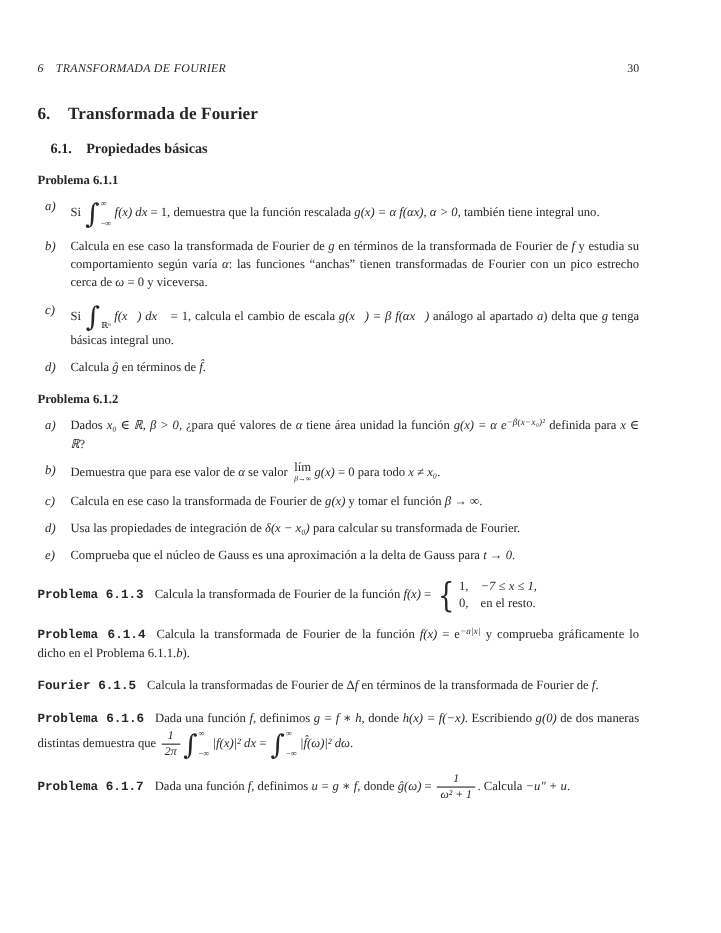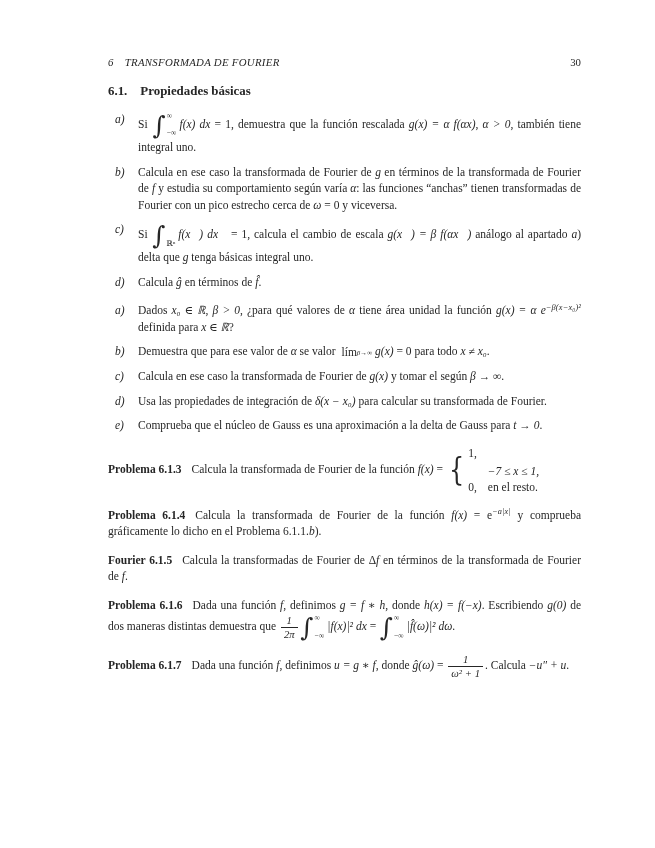--- a/index.html
+++ b/index.html
@@ -6,68 +6,68 @@
   html,body{margin:0;padding:0;background:#ffffff;}
   body{
     width:655px;height:848px;overflow:hidden;
     font-family:"Liberation Serif","DejaVu Serif",serif;
     color:#262626;
     -webkit-font-smoothing:antialiased;
   }
   .page{
     box-sizing:border-box;
     width:655px;height:848px;
-    padding:56px 74px 0 108px;
+    padding:56px 74px 0 34px;
     background:#ffffff;
   }
   
   .pagehead{
     display:flex;justify-content:space-between;align-items:baseline;
     font-size:10.8px;line-height:1.2;
   }
   .ph-left{font-style:italic;letter-spacing:0.3px;}
   .ph-num{margin-right:11px;}
   .ph-right{font-style:normal;}
   
   h1{
     font-size:15.6px;font-weight:bold;margin:25px 0 0 0;line-height:1.25;
     letter-spacing:0.1px;
   }
   h1 .h-num{margin-right:16px;}
   h2{
-    font-size:12.9px;font-weight:bold;margin:14px 0 0 0;line-height:1.25;
+    font-size:12.9px;font-weight:bold;margin:14px 0 0 12px;line-height:1.25;
   }
   h2 .h-num{margin-right:13px;}
   
   #problems{display:block;font-size:11.5px;line-height:1.44;}
   .problem{margin-top:12px;}
   .ptitle{font-weight:bold;}
-  .ptitle.inline{margin-right:10px;}
+  .ptitle.inline{margin-right:10px;font-family:Liberation Mono, monospace;}
   .ppar{margin:12px 0 0 0;text-align:justify;}
   .item{display:flex;margin-top:8px;padding-left:7px;}
   .ilabel{flex:0 0 23px;font-style:italic;}
   .ibody{flex:1;text-align:justify;}
   
-  .mi{font-style:italic;margin-top:18px;}
+  .mi{font-style:italic;}
   .run{font-style:normal;}
   .msup{font-size:0.72em;position:relative;top:-0.5em;font-style:italic;letter-spacing:0.2px;}
   .mint{display:inline-flex;align-items:center;vertical-align:middle;margin:0 3px 0 1px;}
   .iglyph{font-size:25px;line-height:1;font-family:"DejaVu Serif",serif;}
   .ilims{
     display:inline-flex;flex-direction:column;justify-content:space-between;
     height:25px;font-size:7.6px;line-height:1;padding:1px 0 2px 1px;font-style:normal;
   }
   .frac{
     display:inline-flex;flex-direction:column;text-align:center;vertical-align:middle;
     font-size:0.93em;line-height:1.2;margin:0 2px;font-style:italic;
   }
   .fn{border-bottom:0.9px solid currentColor;padding:0 3px;display:block;}
   .fd{padding:0 3px;display:block;}
   .lim{
-    display:inline-flex;flex-direction:row;align-items:center;
+    display:inline-flex;flex-direction:column;align-items:center;
     vertical-align:middle;line-height:1;margin:0 3px;
   }
   .limt{font-style:normal;}
   .limb{font-size:0.6em;font-style:italic;margin-top:1.5px;}
   .cases{display:inline-flex;align-items:center;vertical-align:middle;margin-left:3px;}
   .brace{
     display:inline-block;font-size:24px;line-height:1;transform:scaleY(1.3);
     font-family:"DejaVu Serif",serif;margin-right:4px;font-weight:400;
   }
   .crows{
@@ -83,27 +83,31 @@
 
 <div class="page">
 
   <div class="pagehead">
     <div class="ph-left">
       <span class="ph-num">6</span><span class="ph-title">TRANSFORMADA DE FOURIER</span>
     </div>
     <div class="ph-right">30</div>
   </div>
 
+  <h1>
+    <span class="h-num">6.</span><span>Transformada de Fourier</span>
+  </h1>
 
   <h2>
     <span class="h-num">6.1.</span><span>Propiedades básicas</span>
   </h2>
 
   <main id="problems">
       <article class="problem">
+        <div class="ptitle">Problema 6.1.1</div>
         <div class="item">
           <span class="ilabel">a)</span>
           <span class="ibody"><span class="run">Si </span><span class="mint">
               <span class="iglyph">∫</span>
               <span class="ilims">
                 <span class="isup">∞</span>
                 <span class="isub">−∞</span>
               </span>
             </span><span class="mi">f(x) dx</span><span class="run"> = 1, demuestra que la función rescalada </span><span class="mi">g(x) = α f(αx)</span><span class="run">, </span><span class="mi">α &gt; 0</span><span class="run">, también tiene integral uno.</span></span>
         </div>
@@ -120,34 +124,35 @@
                 <span class="isub">ℝⁿ</span>
               </span>
             </span><span class="mi">f(x⃗) dx⃗</span><span class="run"> = 1, calcula el cambio de escala </span><span class="mi">g(x⃗) = β f(αx⃗)</span><span class="run"> análogo al apartado </span><span class="mi">a</span><span class="run">) delta que </span><span class="mi">g</span><span class="run"> tenga básicas integral uno.</span></span>
         </div>
         <div class="item">
           <span class="ilabel">d)</span>
           <span class="ibody"><span class="run">Calcula </span><span class="mi">ĝ</span><span class="run"> en términos de </span><span class="mi">f̂</span><span class="run">.</span></span>
         </div>
       </article>
       <article class="problem">
+        <div class="ptitle">Problema 6.1.2</div>
         <div class="item">
           <span class="ilabel">a)</span>
           <span class="ibody"><span class="run">Dados </span><span class="mi">x₀ ∈ ℝ</span><span class="run">, </span><span class="mi">β &gt; 0</span><span class="run">, ¿para qué valores de </span><span class="mi">α</span><span class="run"> tiene área unidad la función </span><span class="mi">g(x) = α e</span><span class="msup">−β(x−x₀)²</span><span class="run"> definida para </span><span class="mi">x ∈ ℝ</span><span class="run">?</span></span>
         </div>
         <div class="item">
           <span class="ilabel">b)</span>
           <span class="ibody"><span class="run">Demuestra que para ese valor de </span><span class="mi">α</span><span class="run"> se valor </span><span class="lim">
               <span class="limt">lím</span>
               <span class="limb">β→∞</span>
             </span><span class="mi">g(x)</span><span class="run"> = 0 para todo </span><span class="mi">x ≠ x₀</span><span class="run">.</span></span>
         </div>
         <div class="item">
           <span class="ilabel">c)</span>
-          <span class="ibody"><span class="run">Calcula en ese caso la transformada de Fourier de </span><span class="mi">g(x)</span><span class="run"> y tomar el según </span><span class="mi">β → ∞</span><span class="run">.</span></span>
+          <span class="ibody"><span class="run">Calcula en ese caso la transformada de Fourier de </span><span class="mi">g(x)</span><span class="run"> y tomar el función </span><span class="mi">β → ∞</span><span class="run">.</span></span>
         </div>
         <div class="item">
           <span class="ilabel">d)</span>
           <span class="ibody"><span class="run">Usa las propiedades de integración de </span><span class="mi">δ(x − x₀)</span><span class="run"> para calcular su transformada de Fourier.</span></span>
         </div>
         <div class="item">
           <span class="ilabel">e)</span>
           <span class="ibody"><span class="run">Comprueba que el núcleo de Gauss es una aproximación a la delta de Gauss para </span><span class="mi">t → 0</span><span class="run">.</span></span>
         </div>
       </article>

